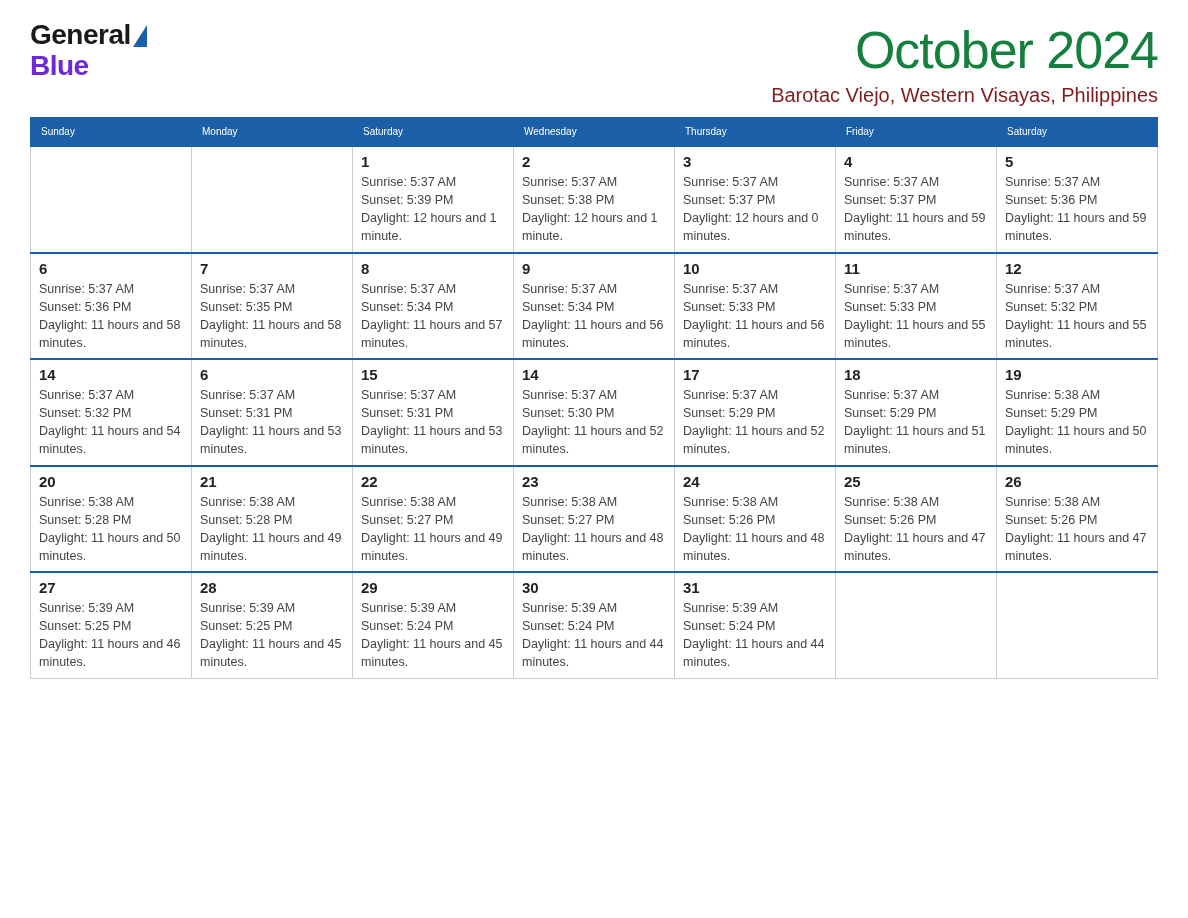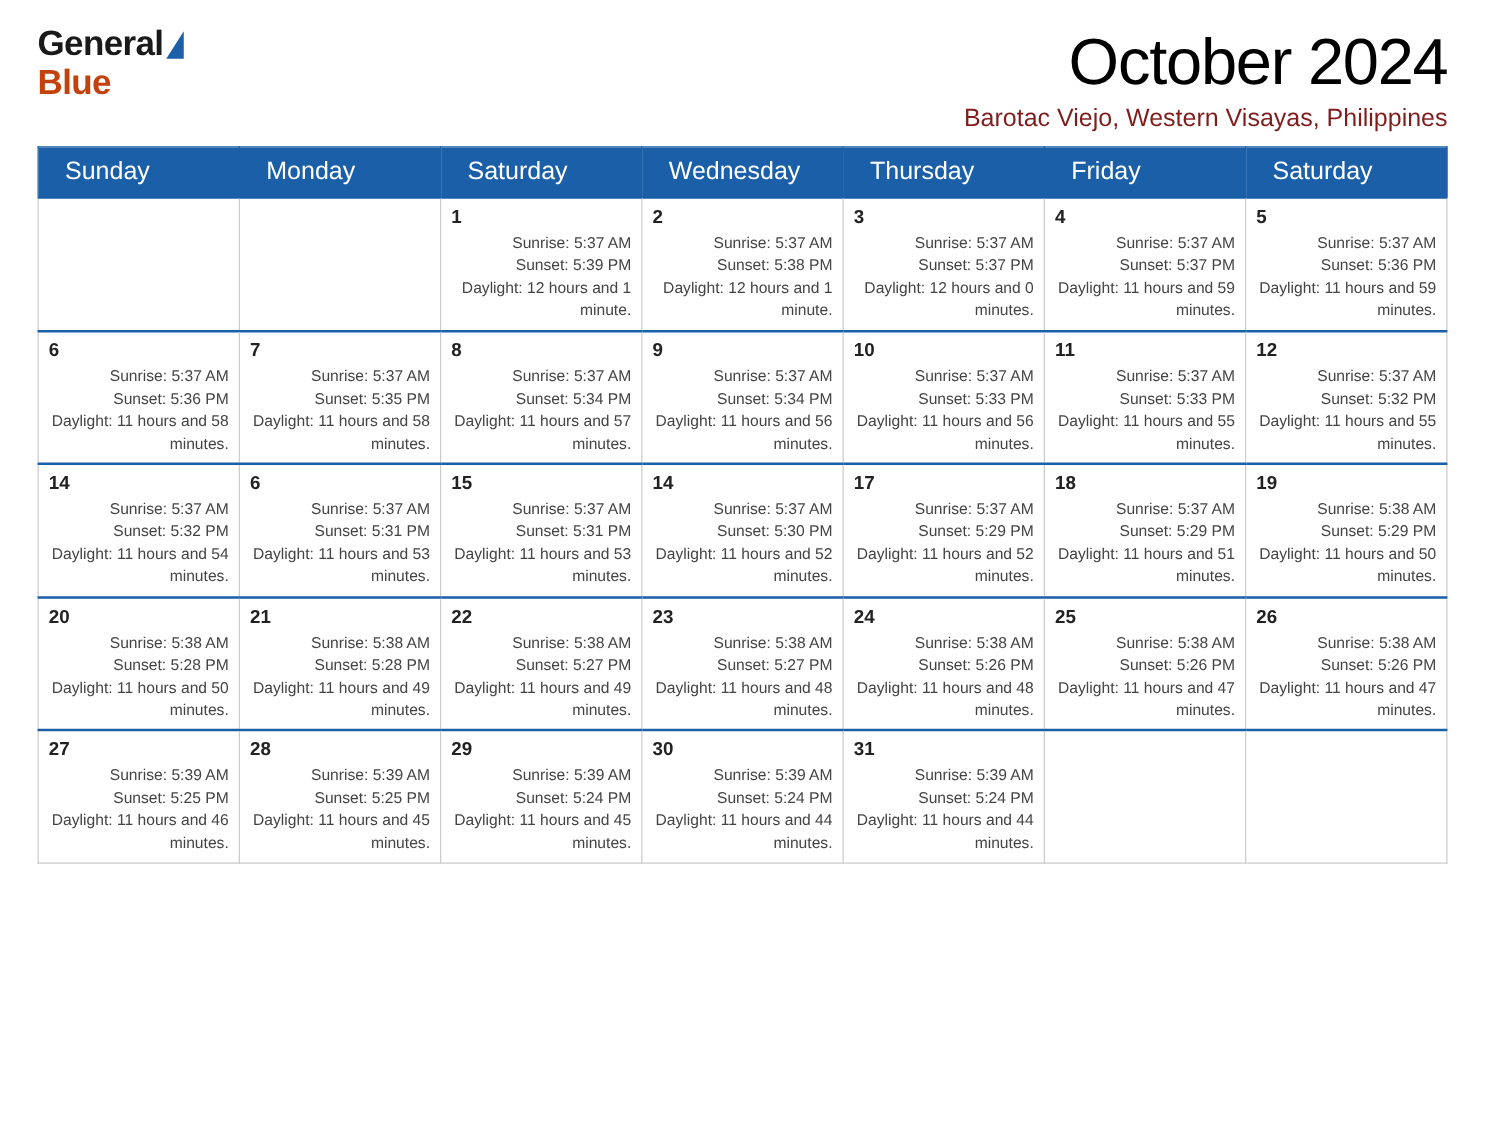--- a/index.html
+++ b/index.html
@@ -24,57 +24,57 @@
     }
     .logo-general {
       font-size: 28px;
       font-weight: bold;
       color: #1a1a1a;
       letter-spacing: -0.5px;
     }
     .logo-blue {
       font-size: 28px;
       font-weight: bold;
-      color: #c2410c;
+      color: #6d28d9;
       letter-spacing: -0.5px;
     }
     .logo-triangle {
       width: 0;
       height: 0;
       border-left: 14px solid transparent;
       border-right: 0px solid transparent;
       border-bottom: 22px solid #1a5fa8;
       margin-left: 2px;
       margin-top: 2px;
     }
     .title-section {
       text-align: right;
     }
     .month-title {
       font-size: 52px;
       font-weight: normal;
-      color: #000000;
+      color: #15803d;
       letter-spacing: -1px;
     }
     .location-title {
       font-size: 20px;
       color: #7f1d1d;
       margin-top: 4px;
     }
     .calendar {
       width: 100%;
       border-collapse: collapse;
       margin-top: 10px;
     }
     .calendar th {
       background: #1a5fa8;
       color: #fff;
-      font-size: 20px;
+      font-size: 10px;
       font-weight: normal;
-      padding: 8px 21px;
+      padding: 8px 10px;
       text-align: left;
       border: 1px solid #1a5fa8;
     }
     .calendar td {
       vertical-align: top;
       padding: 6px 8px;
       border: 1px solid #ccc;
       border-top: 2px solid #1a5fa8;
       width: 14.28%;
       min-height: 100px;
@@ -89,21 +89,20 @@
       font-size: 15px;
       font-weight: bold;
       color: #222;
       margin-bottom: 3px;
       display: block;
     }
     .day-info {
       font-size: 12.5px;
       color: #444;
       line-height: 1.45;
-      text-align: right;
     }
     .logo-wrapper {
       display: flex;
       align-items: flex-start;
     }
   </style>
 </head>
 <body>
 
 <div class="header">

